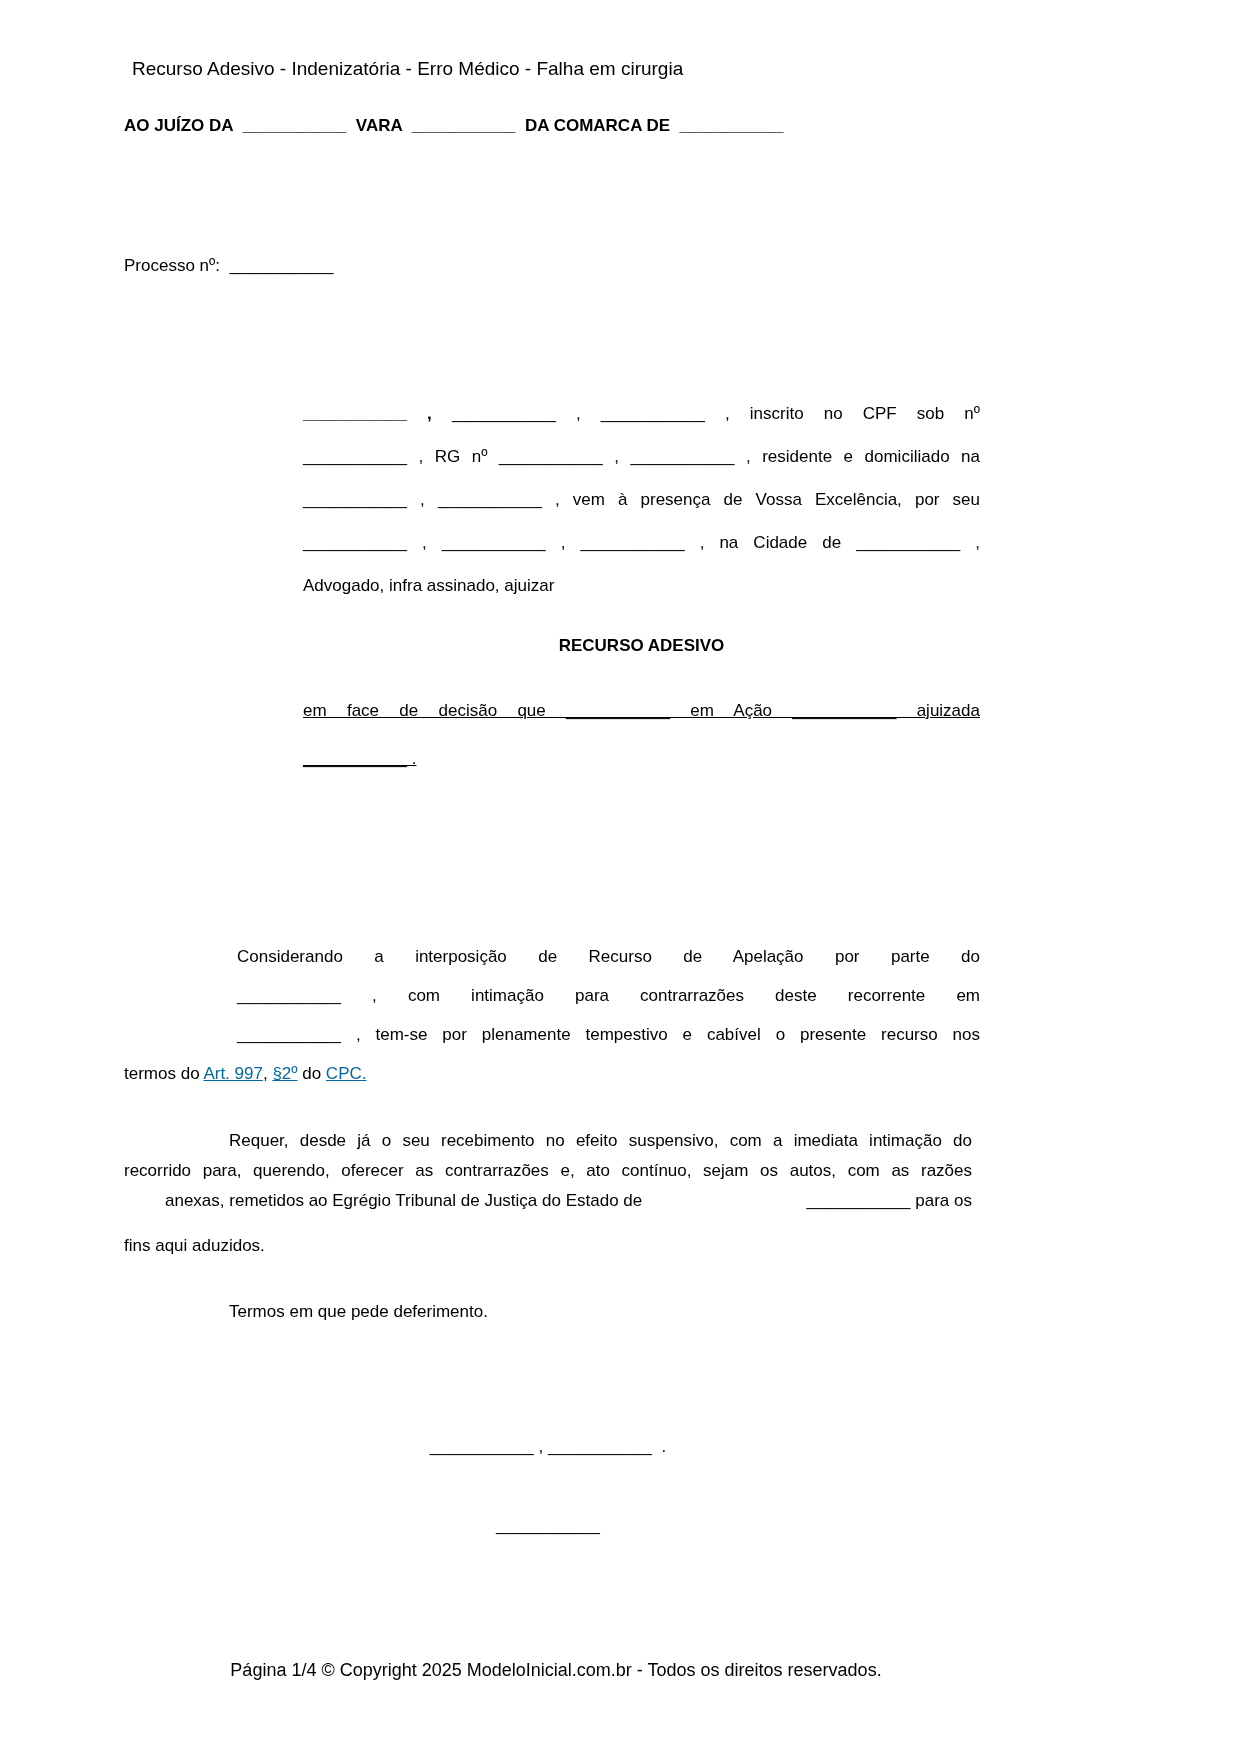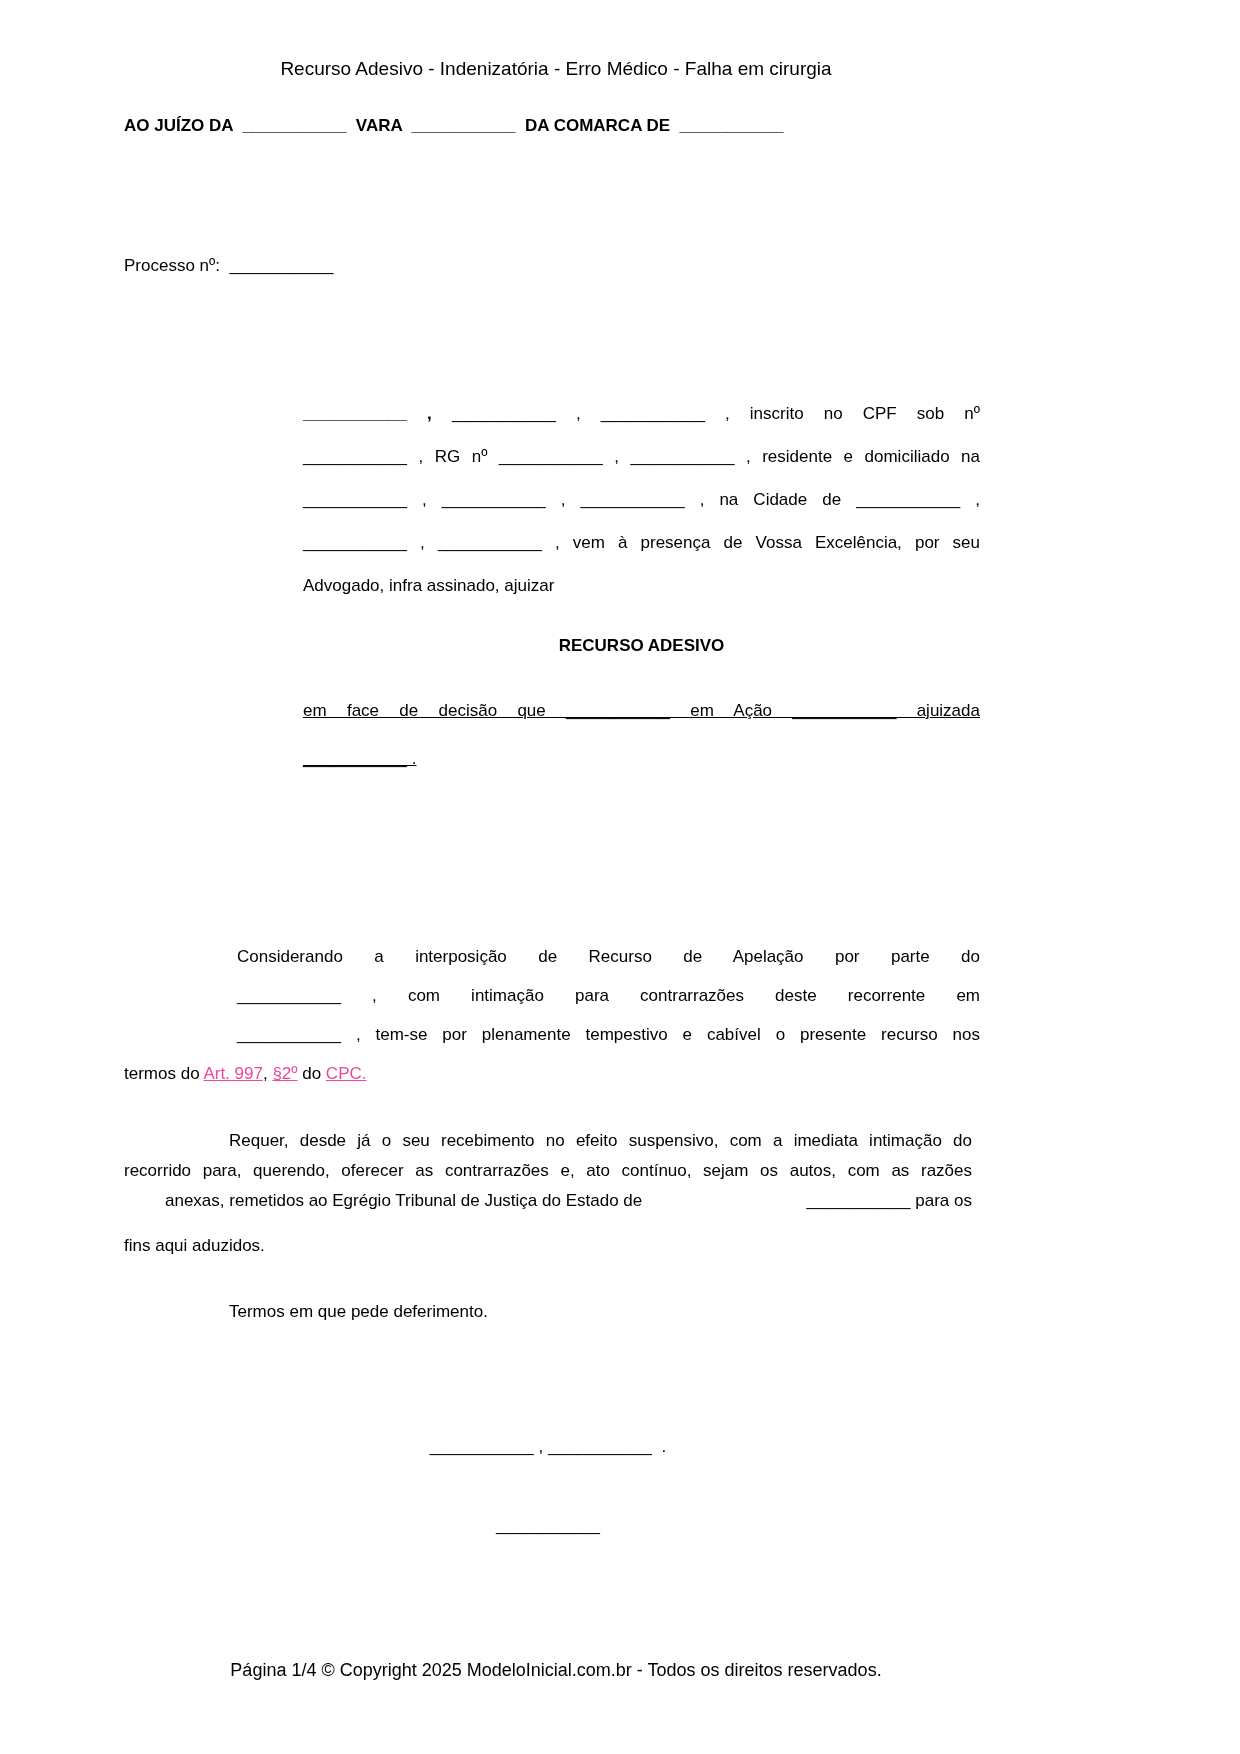--- a/index.html
+++ b/index.html
@@ -11,39 +11,38 @@
     color:#000000;
     overflow:hidden;
   }
   .abs{position:absolute;}
   .content{left:124px;width:848px;}
   .indent-block{left:303px;width:677px;}
   .hang-block{left:237px;width:743px;}
   .title{
     left:132px;width:848px;
     font-size:19px;
-    text-align:center;
     white-space:pre-wrap;
   }
   .body-line{
     font-size:17px;
     line-height:normal;
     white-space:pre-wrap;
   }
   .bold{font-weight:bold;}
   .just{
     white-space:normal;
     text-align:justify;
     text-align-last:justify;
     text-justify:inter-word;
   }
   .center{text-align:center;}
   .line-row{height:43px;}
   .link{
-    color:#ec4899;
+    color:#0369a1;
     text-decoration:underline;
     cursor:pointer;
   }
   .flexline{
     display:flex;
     white-space:pre-wrap;
     margin-left:41px;
   }
   .flexspacer{flex:1;}
   .footer{
@@ -59,22 +58,22 @@
 
   <div class="abs title" style="top:58px;">Recurso Adesivo - Indenizatória - Erro Médico - Falha em cirurgia</div>
 
   <div class="abs content body-line bold" style="top:116px;">AO JUÍZO DA  ___________  VARA  ___________  DA COMARCA DE  ___________</div>
 
   <div class="abs content body-line" style="top:256px;">Processo nº:  ___________</div>
 
   <div class="abs indent-block" style="top:404px;">
     <div class="body-line just line-row"><span class="bold">___________ ,</span> <span>___________ , ___________ , inscrito no CPF sob nº</span></div>
     <div class="body-line just line-row">___________ , RG nº ___________ , ___________ , residente e domiciliado na</div>
+    <div class="body-line just line-row">___________ , ___________ , vem à presença de Vossa Excelência, por seu</div>
     <div class="body-line just line-row">___________ , ___________ , ___________ , na Cidade de ___________ ,</div>
-    <div class="body-line just line-row">___________ , ___________ , vem à presença de Vossa Excelência, por seu</div>
     <div class="body-line line-row">Advogado, infra assinado, ajuizar</div>
   </div>
 
   <div class="abs indent-block body-line bold center" style="top:636px;">RECURSO ADESIVO</div>
 
   <div class="abs indent-block" style="top:701px;text-decoration:underline;">
     <div class="body-line just" style="height:48px;">em face de decisão que ___________ em Ação ___________ ajuizada</div>
     <div class="body-line">___________ .</div>
   </div>
 

